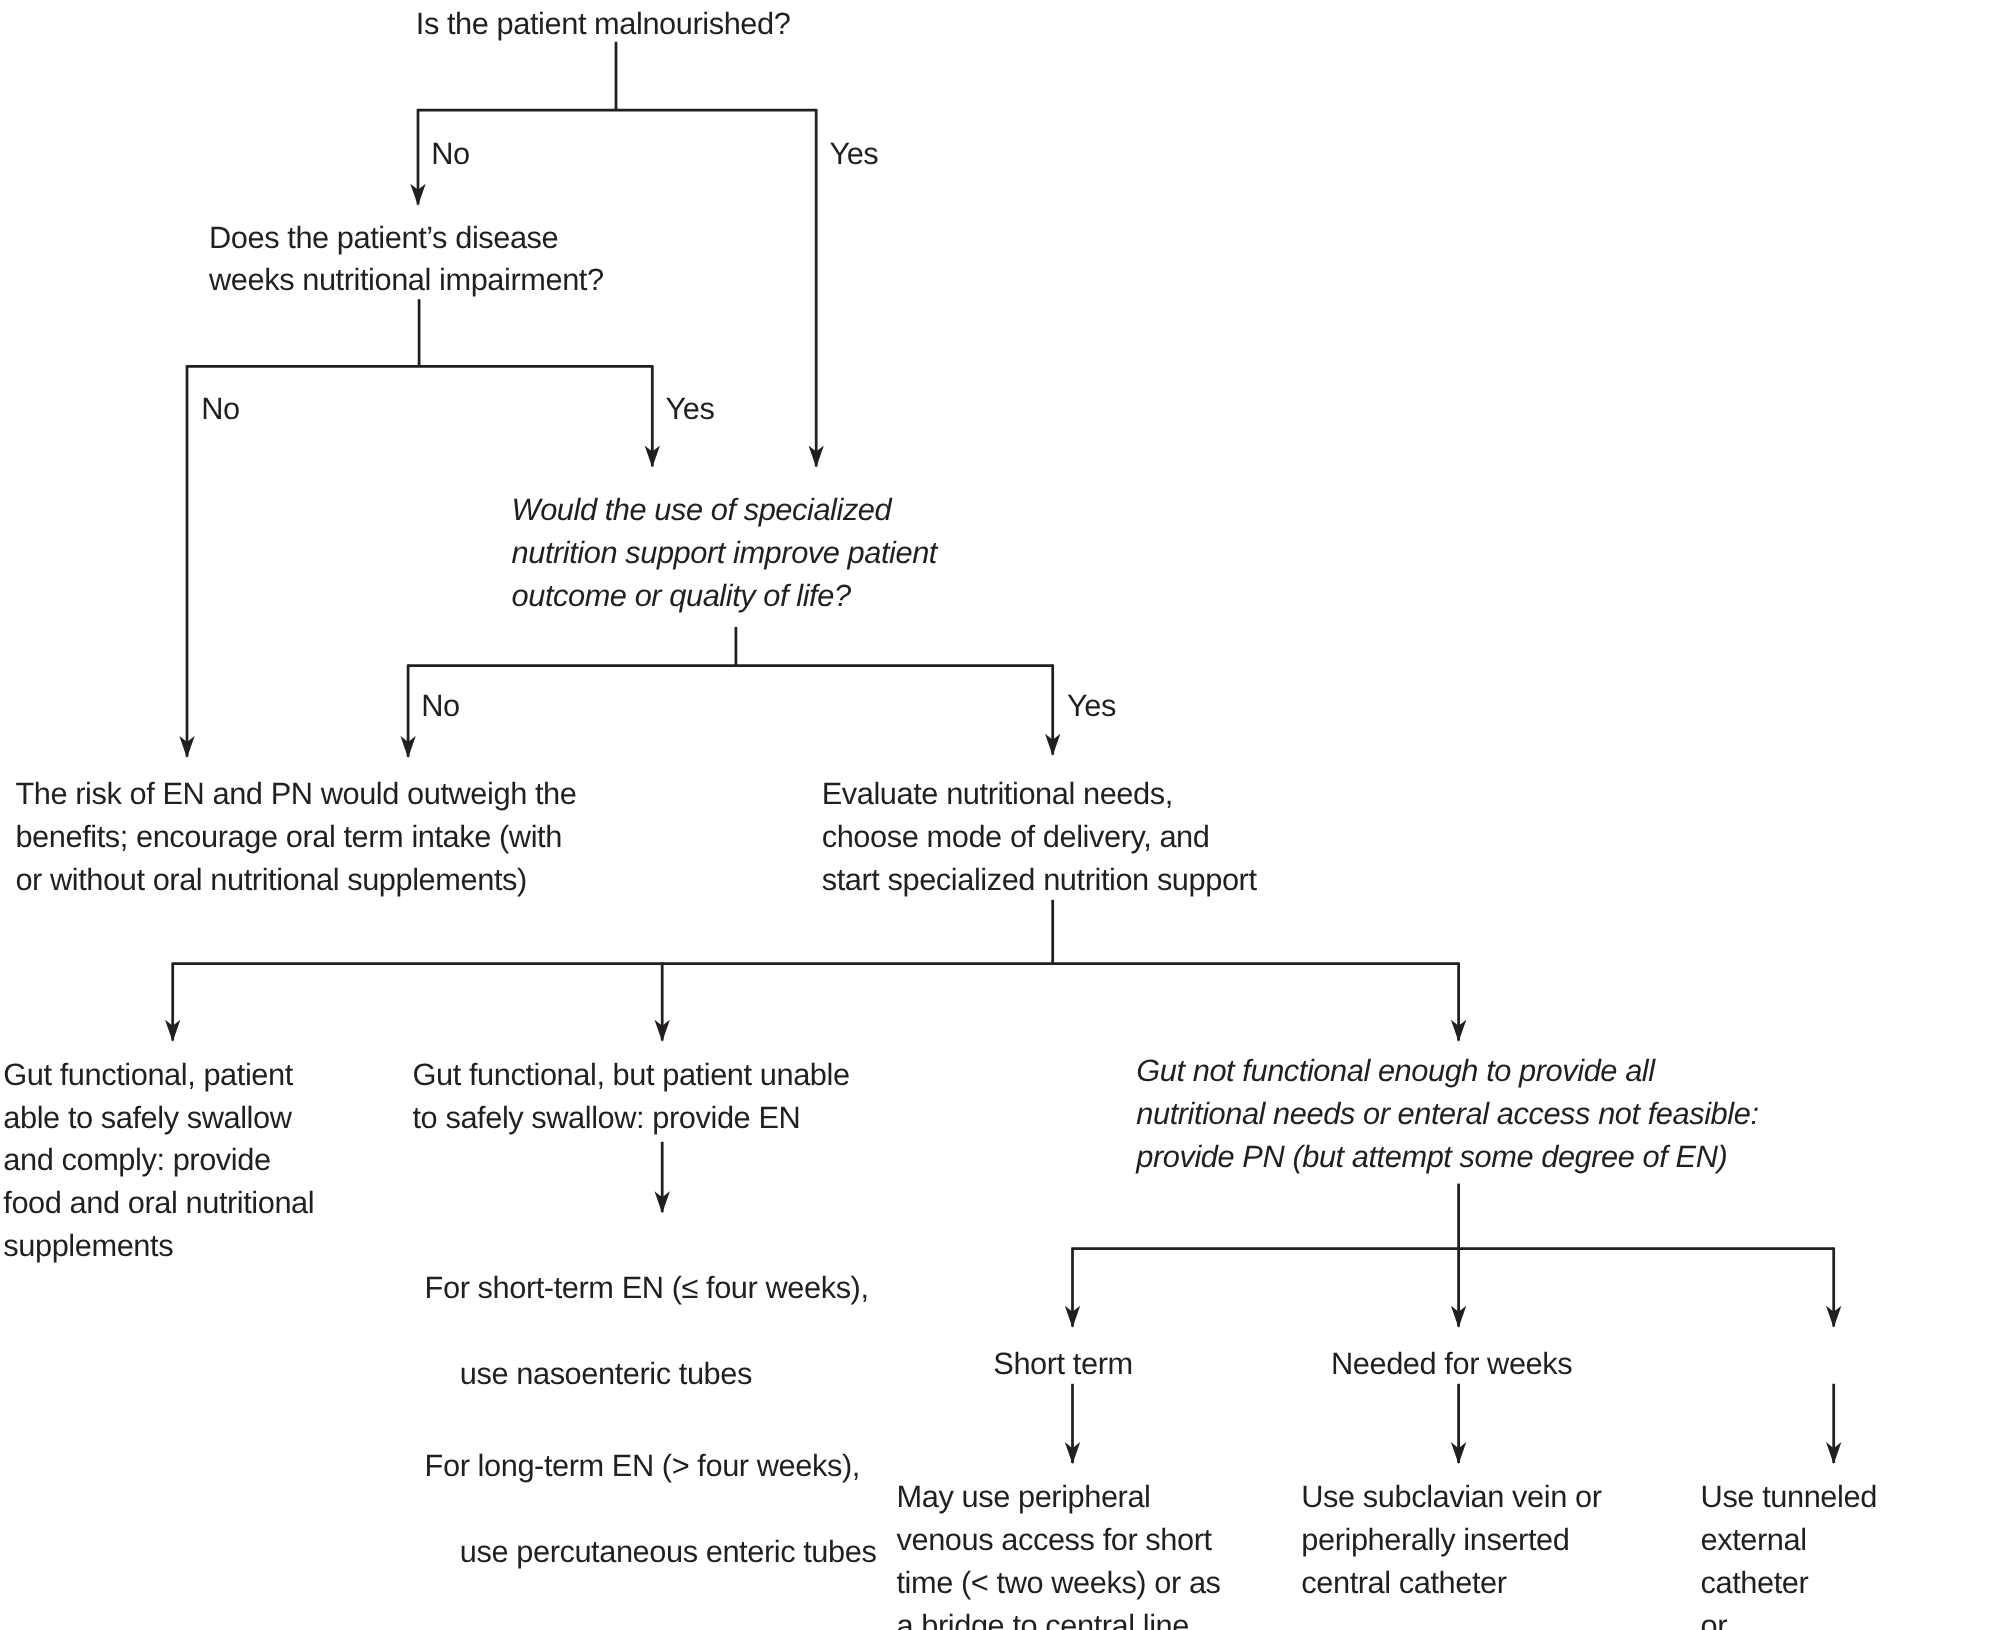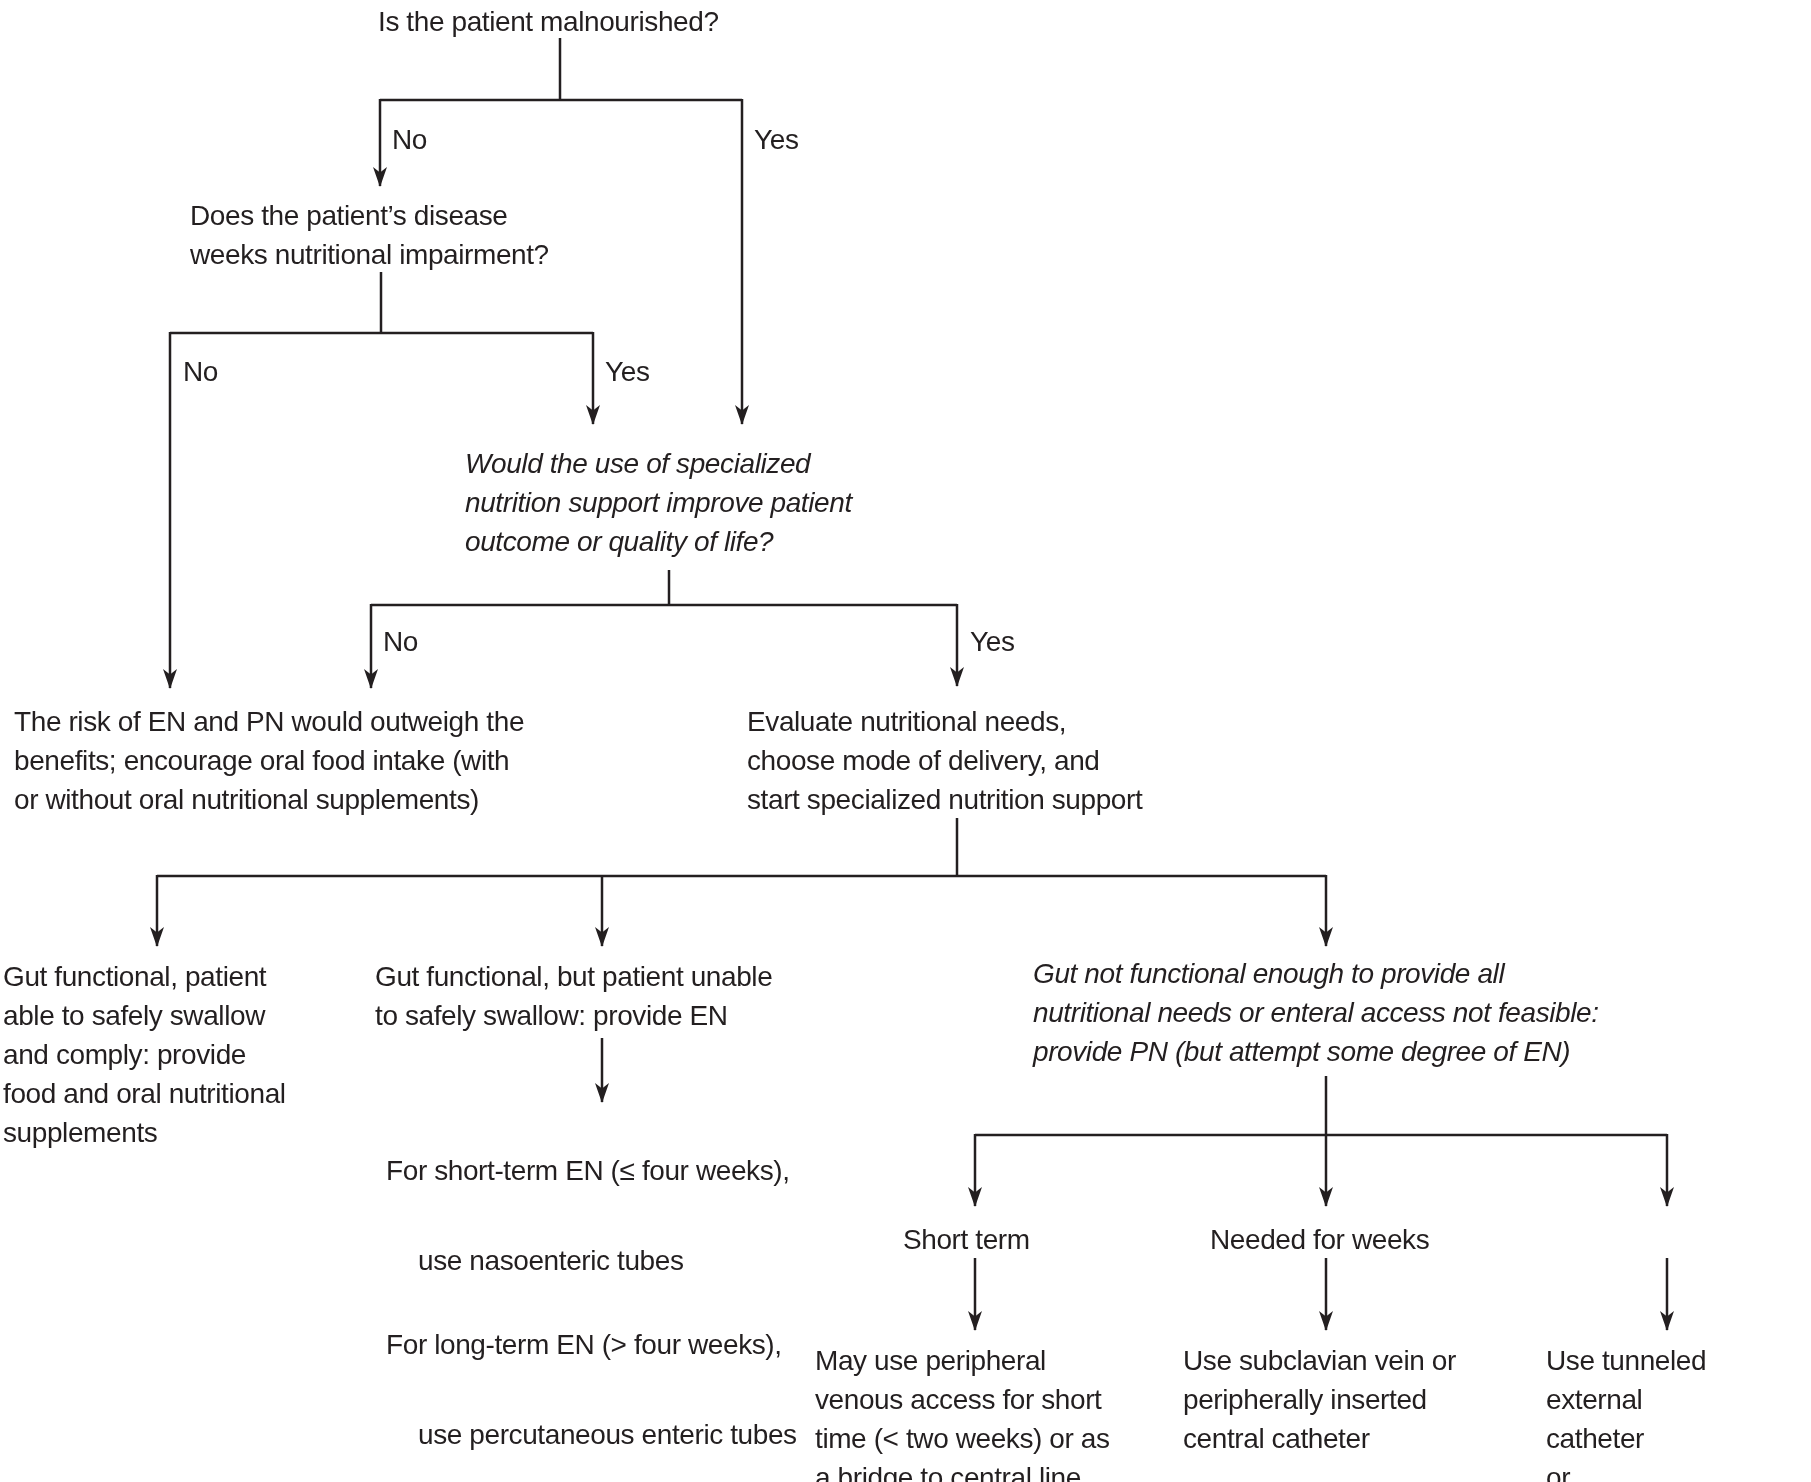--- a/index.html
+++ b/index.html
@@ -44,21 +44,21 @@
   #q1        { left: 378px;  top: 2px; }
   #q2        { left: 190px;  top: 196px; }
   #q3        { left: 465px;  top: 444px; font-style: italic; }
   #risk      { left: 14px;   top: 702px; }
   #evaluate  { left: 747px;  top: 702px; }
   #leaf1     { left: 3px;    top: 957px; }
   #leaf2     { left: 375px;  top: 957px; }
   #leaf3     { left: 1033px; top: 954px; font-style: italic; }
   #tubes     { left: 386px;  top: 1112px; }
   .t-line        { white-space: nowrap; }
-  .t-line.indent { margin-left: 32px; margin-top: 12px; }
+  .t-line.indent { margin-left: 32px; }
   .t-line.gap    { margin-top: 6px; }
   #lbl-short  { left: 903px;  top: 1220px; }
   #lbl-weeks  { left: 1210px; top: 1220px; }
   #lbl-months { left: 1497px; top: 1220px; }
   #peripheral { left: 815px;  top: 1341px; }
   #subclavian { left: 1183px; top: 1341px; }
   #tunneled   { left: 1546px; top: 1341px; }
   #lbl-q1-no  { left: 392px; top: 124px; }
   #lbl-q1-yes { left: 754px; top: 124px; }
   #lbl-q2-no  { left: 183px; top: 356px; }
@@ -113,21 +113,21 @@
   </svg>
 
   <div class="node" id="q1">Is the patient malnourished?</div>
   <div class="node" id="q2">Does the patient’s disease
 weeks nutritional impairment?</div>
   <div class="node" id="q3">Would the use of specialized
 nutrition support improve patient
 outcome or quality of life?</div>
 
   <div class="node" id="risk">The risk of EN and PN would outweigh the
-benefits; encourage oral food intake (with
+benefits; encourage oral term intake (with
 or without oral nutritional supplements)</div>
   <div class="node" id="evaluate">Evaluate nutritional needs,
 choose mode of delivery, and
 start specialized nutrition support</div>
   <div class="node" id="leaf1">Gut functional, patient
 able to safely swallow
 and comply: provide
 food and oral nutritional
 supplements</div>
   <div class="node" id="leaf2">Gut functional, but patient unable

